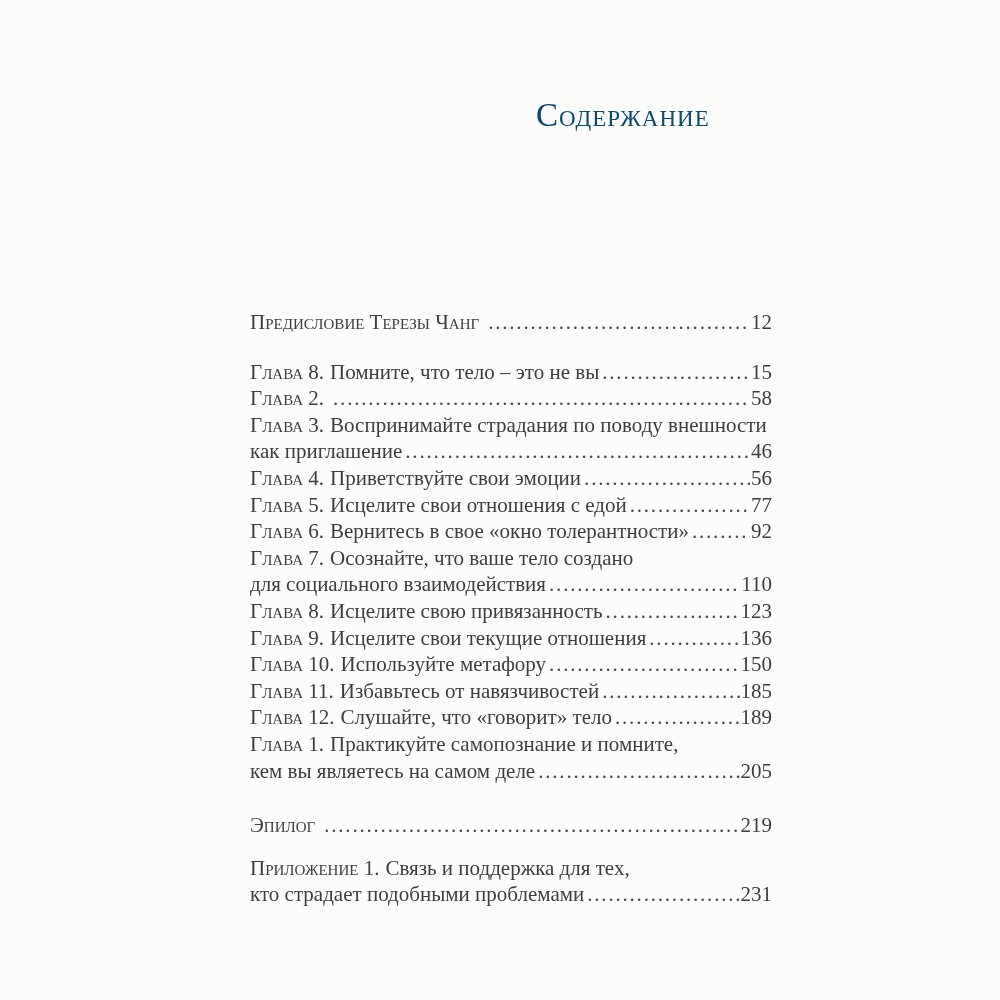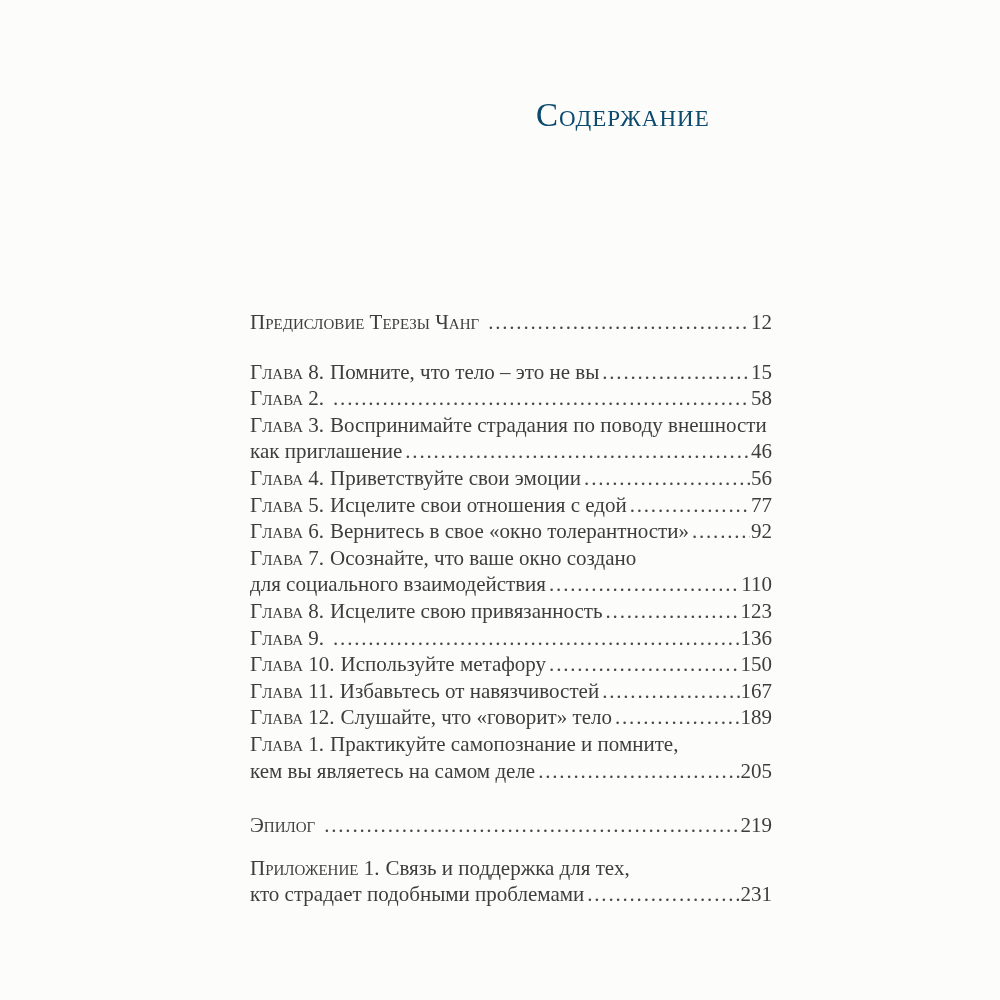--- a/index.html
+++ b/index.html
@@ -123,54 +123,55 @@
 
     <div class="row">
       <span class="label">Глава 6.</span>
       <span class="text">Вернитесь в свое «окно толерантности»</span>
       <span class="leader"></span>
       <span class="page-num">92</span>
     </div>
 
     <div class="row">
       <span class="label">Глава 7.</span>
-      <span class="text">Осознайте, что ваше окно создано</span>
+      <span class="text">Осознайте, что ваше тело создано</span>
     </div>
 
     <div class="row">
       <span class="text">для социального взаимодействия</span>
       <span class="leader"></span>
       <span class="page-num">110</span>
     </div>
 
     <div class="row">
       <span class="label">Глава 8.</span>
       <span class="text">Исцелите свою привязанность</span>
       <span class="leader"></span>
       <span class="page-num">123</span>
     </div>
 
     <div class="row">
       <span class="label">Глава 9.</span>
+      <span class="text">Исцелите свои текущие отношения</span>
       <span class="leader"></span>
       <span class="page-num">136</span>
     </div>
 
     <div class="row">
       <span class="label">Глава 10.</span>
       <span class="text">Используйте метафору</span>
       <span class="leader"></span>
       <span class="page-num">150</span>
     </div>
 
     <div class="row">
       <span class="label">Глава 11.</span>
       <span class="text">Избавьтесь от навязчивостей</span>
       <span class="leader"></span>
-      <span class="page-num">167</span>
+      <span class="page-num">185</span>
     </div>
 
     <div class="row">
       <span class="label">Глава 12.</span>
       <span class="text">Слушайте, что «говорит» тело</span>
       <span class="leader"></span>
       <span class="page-num">189</span>
     </div>
 
     <div class="row">

